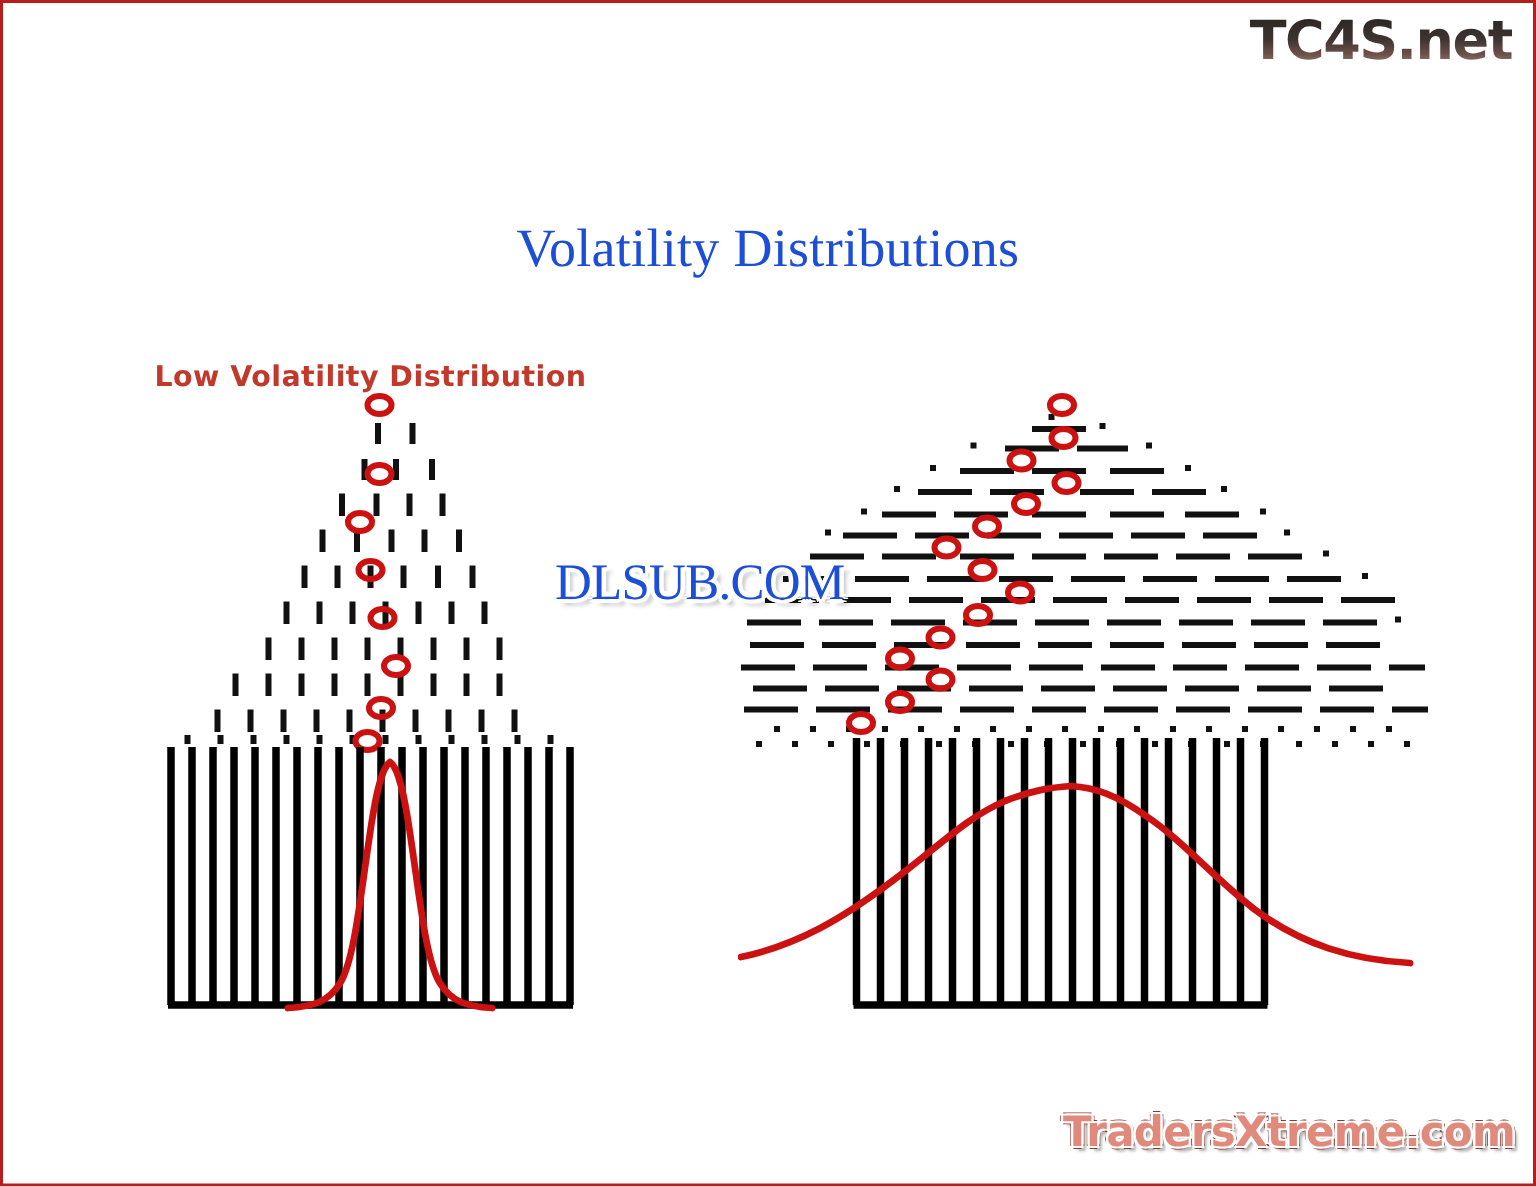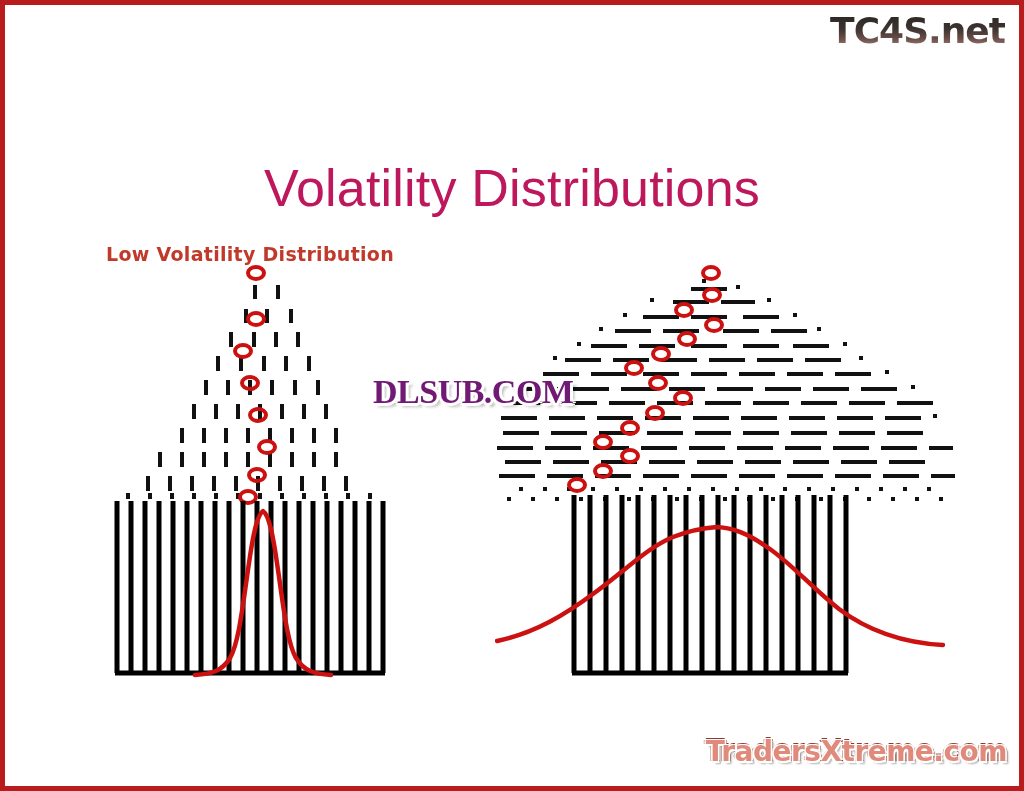--- a/index.html
+++ b/index.html
@@ -6,21 +6,21 @@
   html, body {
     margin: 0;
     padding: 0;
     background: #ffffff;
   }
   #slide {
     position: relative;
     width: 1024px;
     height: 791px;
     background: #ffffff;
-    border: 5px solid #b91c1c;
+    border: 2px solid #b91c1c;
     box-sizing: border-box;
     overflow: hidden;
     font-family: "Liberation Sans", sans-serif;
   }
 
   
   #brand-tc4s {
     position: absolute;
     top: 8px;
     right: 14px;
@@ -38,24 +38,24 @@
     user-select: none;
   }
 
   
   #page-title {
     position: absolute;
     top: 118px;
     left: 0;
     width: 100%;
     text-align: center;
-    font-family: Liberation Sans, sans-serif;
+    font-family: Liberation Serif, serif;
     font-weight: 400;
-    font-size: 52px;
-    color: #be185d;
+    font-size: 36px;
+    color: #1d4ed8;
     letter-spacing: 0.2px;
   }
 
   
   .panel { position: absolute; }
   .panel-label {
     position: absolute;
     left: 0;
     width: 100%;
     text-align: center;
@@ -66,24 +66,24 @@
     letter-spacing: 0.3px;
   }
   .panel-svg { display: block; }
 
   
   #watermark {
     position: absolute;
     left: 368px;
     top: 368px;
     font-family: "Liberation Serif", serif;
-    font-weight: bold;
+    font-weight: normal;
     font-size: 34px;
     letter-spacing: -0.5px;
-    color: #701a75;
+    color: #1d4ed8;
     text-shadow:
       -2px -2px 0 #ffffff,  2px -2px 0 #ffffff,
       -2px  2px 0 #ffffff,  2px  2px 0 #ffffff,
       -3px  0   0 #ffffff,  3px  0   0 #ffffff,
        0   -3px 0 #ffffff,  0    3px 0 #ffffff,
        4px  4px 3px rgba(0,0,0,0.28);
     user-select: none;
     white-space: nowrap;
   }
 

